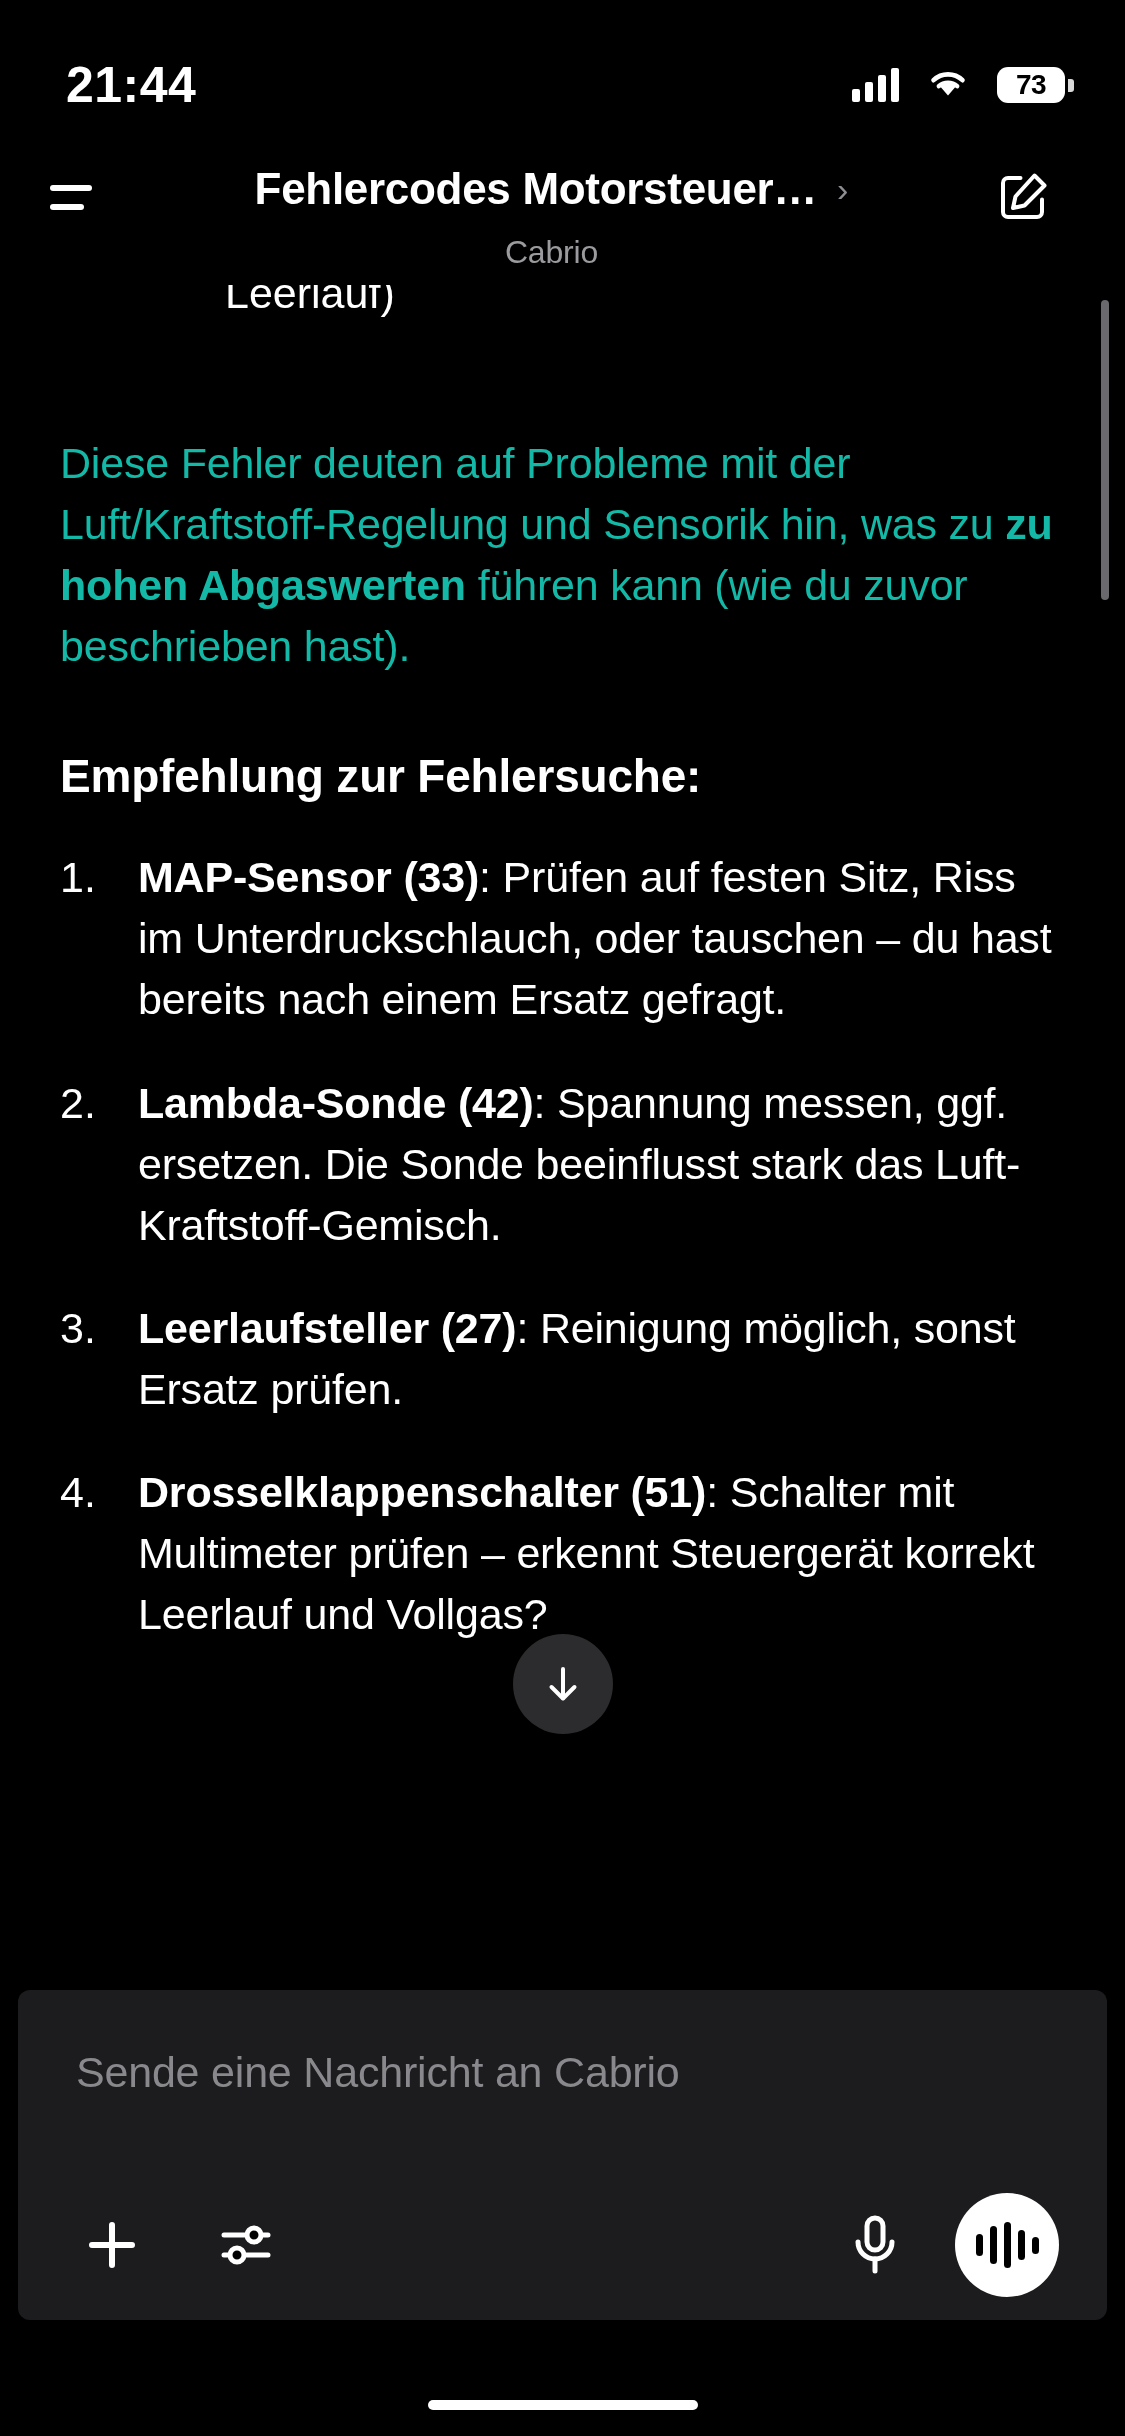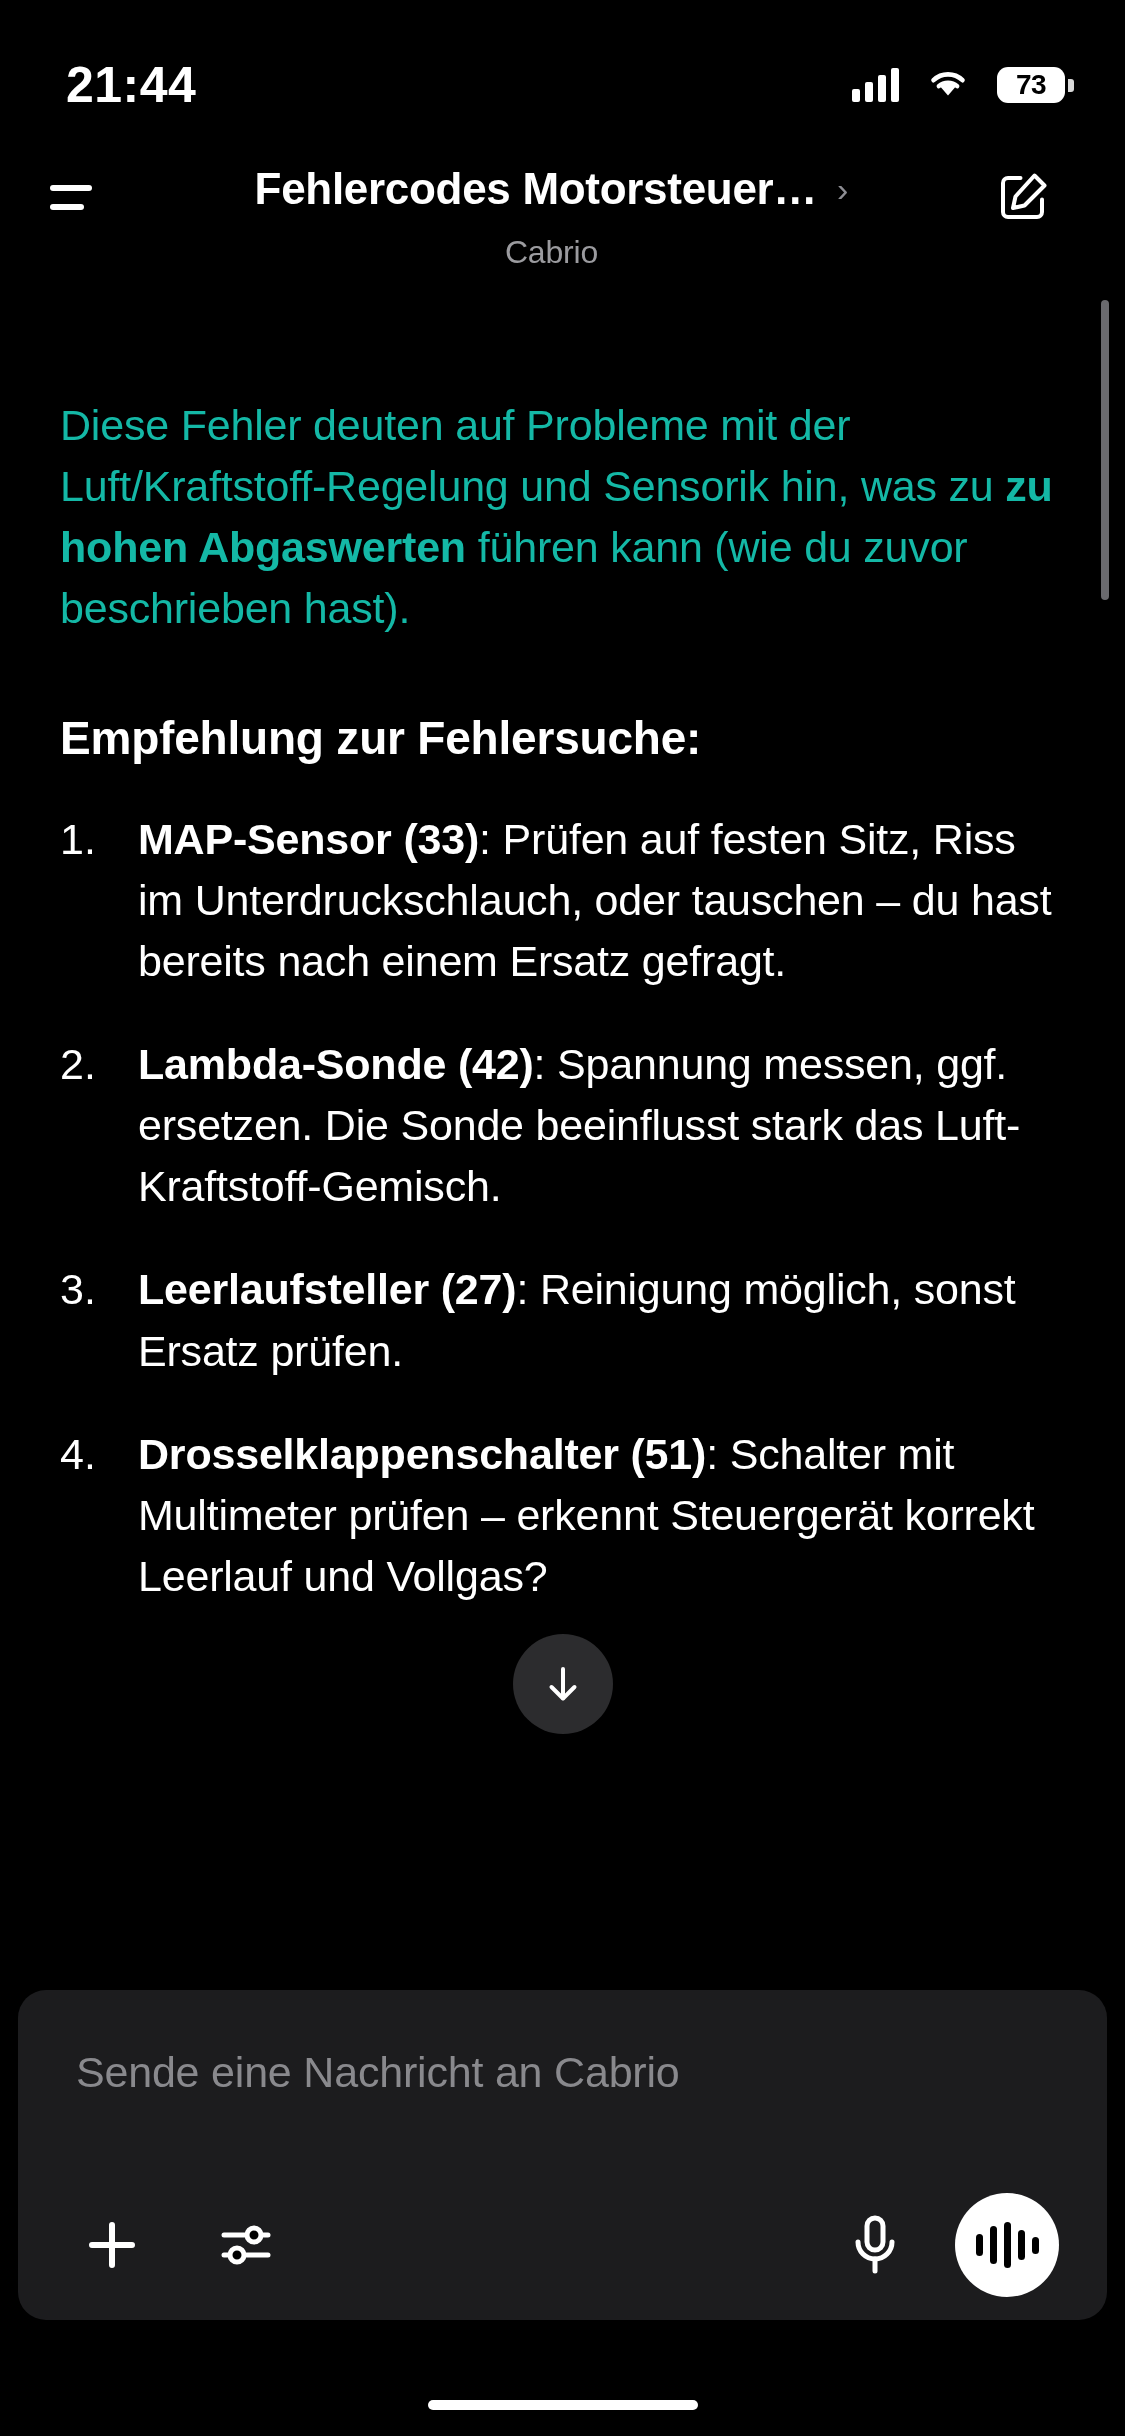--- a/index.html
+++ b/index.html
@@ -237,21 +237,21 @@
   }
 
   
   .composer {
     position: absolute;
     left: 18px;
     right: 18px;
     bottom: 116px;
     height: 330px;
     background: #1c1c1e;
-    border-radius: 28px;
+    border-radius: 12px;
   }
   .composer-placeholder {
     position: absolute;
     top: 58px;
     left: 58px;
     font-size: 43px;
     color: #89898d;
     letter-spacing: -0.2px;
   }
   .composer-actions {
@@ -354,20 +354,21 @@
     <div class="compose">
       <svg width="56" height="56" viewBox="0 0 56 56" fill="none">
         <path d="M46 31.5V44a5 5 0 0 1-5 5H12a5 5 0 0 1-5-5V15a5 5 0 0 1 5-5h12.5" stroke="#fff" stroke-width="4" stroke-linecap="round"></path>
         <path d="M38.5 7.5 L48.5 17.5 L28.5 37.5 L17 40 L19.5 28.5 Z" stroke="#fff" stroke-width="4" stroke-linejoin="round" fill="none"></path>
       </svg>
     </div>
   </div>
 
   <div class="content">
 
+    <div class="clipped-line">Leerlauf)</div>
 
     <div class="para">
       <span>Diese Fehler deuten auf Probleme mit der Luft/Kraftstoff-Regelung und Sensorik hin, was zu </span><b>zu hohen Abgaswerten</b><span> führen kann (wie du zuvor beschrieben hast).</span>
     </div>
 
     <div class="section-title">Empfehlung zur Fehlersuche:</div>
 
     <ol class="steps">
       <li>
         <span class="num">1.</span>

